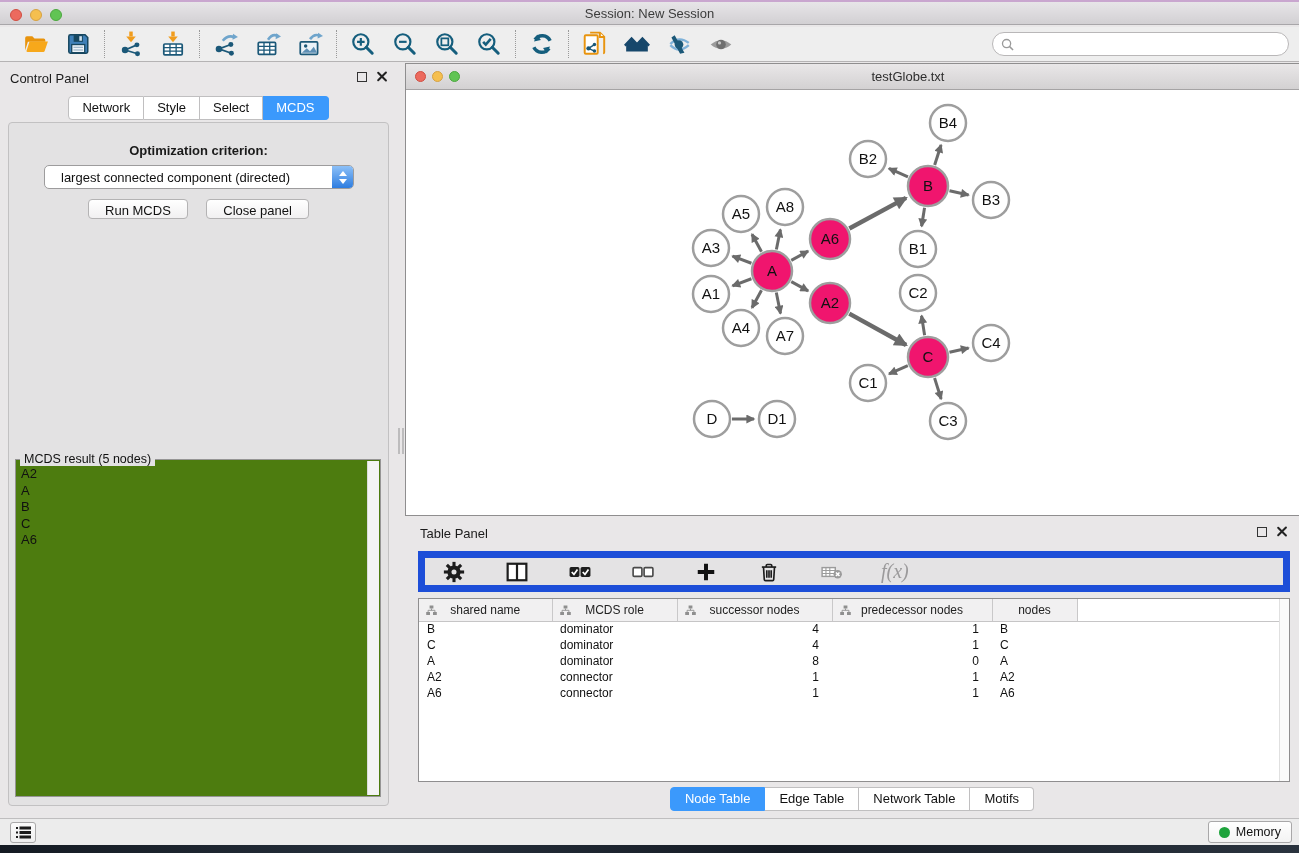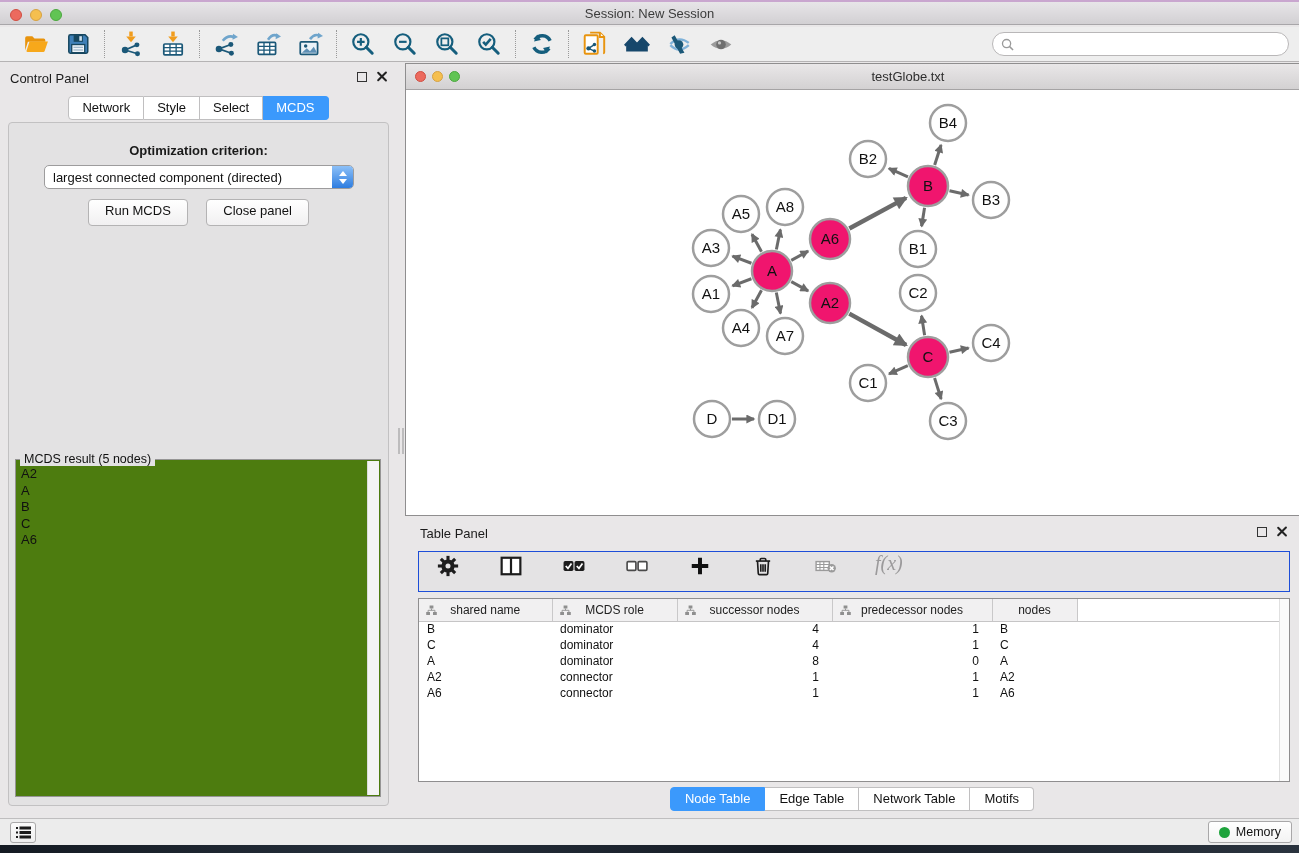--- a/index.html
+++ b/index.html
@@ -43,28 +43,28 @@
     font-size:13px; color:#111; vertical-align:middle; cursor:pointer; }
   .seg:first-child { border-left:1px solid #c0bfc0; border-radius:4px 0 0 4px; }
   .seg:last-child { border-radius:0 4px 4px 0; }
   .seg.active { background:#3b99fc; border-color:#3b99fc; color:#fff; }
 
   .cp-inner { position:absolute; left:8px; right:8px; top:59px; bottom:12px; background:#e3e2e3;
     border:1px solid #c2c1c2; border-radius:4px; }
   .opt-label { position:absolute; top:20px; left:0; right:0; text-align:center; font-size:13px; font-weight:bold; color:#1a1a1a; }
   .dropdown { position:absolute; left:35px; right:34px; top:42px; height:24px; background:#fff;
     border:1px solid #9d9c9d; border-radius:5px; display:flex; align-items:stretch; cursor:pointer; }
-  .dropdown .value { flex:1; font-size:13px; color:#111; padding:4px 0 0 8px; white-space:nowrap; overflow:hidden; }
+  .dropdown .value { flex:1; font-size:13px; color:#111; padding:4px 0 0 16px; white-space:nowrap; overflow:hidden; }
   .dropdown .stepper { width:21px; background:linear-gradient(#8cc0f8,#2e7de0); border-radius:0 4px 4px 0;
     display:flex; flex-direction:column; align-items:center; justify-content:center; gap:3px; }
   .arr-up { width:0; height:0; border-left:4px solid transparent; border-right:4px solid transparent; border-bottom:5px solid #fff; }
   .arr-dn { width:0; height:0; border-left:4px solid transparent; border-right:4px solid transparent; border-top:5px solid #fff; }
   .btnrow { position:absolute; top:76px; left:0; right:0; text-align:center; }
   .btn { display:inline-block; background:linear-gradient(#ffffff,#f1f0f1); border:1px solid #b4b3b4; border-radius:4px;
-    font-size:13px; color:#111; padding:3px 16px 7px; margin:0 7px; cursor:pointer; }
+    font-size:13px; color:#111; padding:3px 16px 0; margin:0 7px; cursor:pointer; }
 
   .result-box { position:absolute; left:6px; right:7px; top:336px; bottom:8px; border:1px solid #969595; background:#4d7c0f; }
   .result-legend { position:absolute; top:-8px; left:4px; background:#e3e2e3; padding:0 4px; font-size:12.5px; color:#111; }
   .result-list { position:absolute; left:2px; top:6px; right:14px; bottom:2px; overflow:hidden; }
   .result-list div { font-size:13px; color:#111; line-height:16.5px; padding-left:3px; }
   .v-scrolltrack { position:absolute; right:1px; top:1px; bottom:1px; width:12px; background:#f4f4f4; border-left:1px solid #dcdcdc; }
 
   
   .net-window { position:absolute; left:405px; top:63px; width:1006px; height:453px; background:#fff;
     border:1px solid #8f8e8f; }
@@ -76,21 +76,21 @@
   .net-canvas { position:absolute; left:1px; top:27px; right:1px; bottom:1px; background:#fff; overflow:hidden; }
   .resize-grip { position:absolute; right:2px; bottom:2px; width:13px; height:13px; }
   .pane-grip-v { position:absolute; left:398px; top:428px; width:6px; height:26px; border-left:2px solid #bdbcbd; border-right:2px solid #bdbcbd; }
   .pane-grip-h { position:absolute; left:843px; top:518px; width:26px; height:5px; border-top:2px solid #c4c3c4; border-bottom:2px solid #c4c3c4; }
 
   
   .table-panel { position:absolute; left:405px; top:518px; width:894px; height:300px; background:#E9E7E8; }
   .tp-title { position:absolute; left:15px; top:8px; font-size:13px; color:#1c1c1c; }
   .tp-icons { position:absolute; right:12px; top:8px; display:flex; gap:9px; align-items:center; }
   .tp-toolbar { position:absolute; left:13px; right:9px; top:33px; height:41px; background:#e4e3e4;
-    border:1px solid #1d4ed8; display:flex; gap:35px; padding-left:15px; }
+    border:7px solid #1d4ed8; display:flex; align-items:center; gap:35px; padding-left:15px; }
   .tp-toolbar .tbicon svg { width:22px; height:22px; }
   .fx { font-family:"Liberation Serif", serif; font-style:italic; font-size:20px; color:#9b9a9b; }
 
   .tablewrap { position:absolute; left:13px; right:9px; top:80px; bottom:36px; background:#fff; border:1px solid #8f8e8f; overflow:hidden; }
   table.datatable { border-collapse:collapse; table-layout:fixed; width:100%; }
   table.datatable th { height:22px; background:#f1f0f1; border-bottom:1px solid #c6c5c6; border-right:1px solid #c9c8c9;
     font-size:12px; font-weight:normal; color:#222; text-align:center; position:relative; }
   table.datatable th.filler { background:#fff; border-right:none; }
   table.datatable th .hicon { position:absolute; left:7px; top:6px; }
   table.datatable td { height:16px; font-size:12px; color:#111; padding:0 8px; white-space:nowrap; overflow:hidden; }

